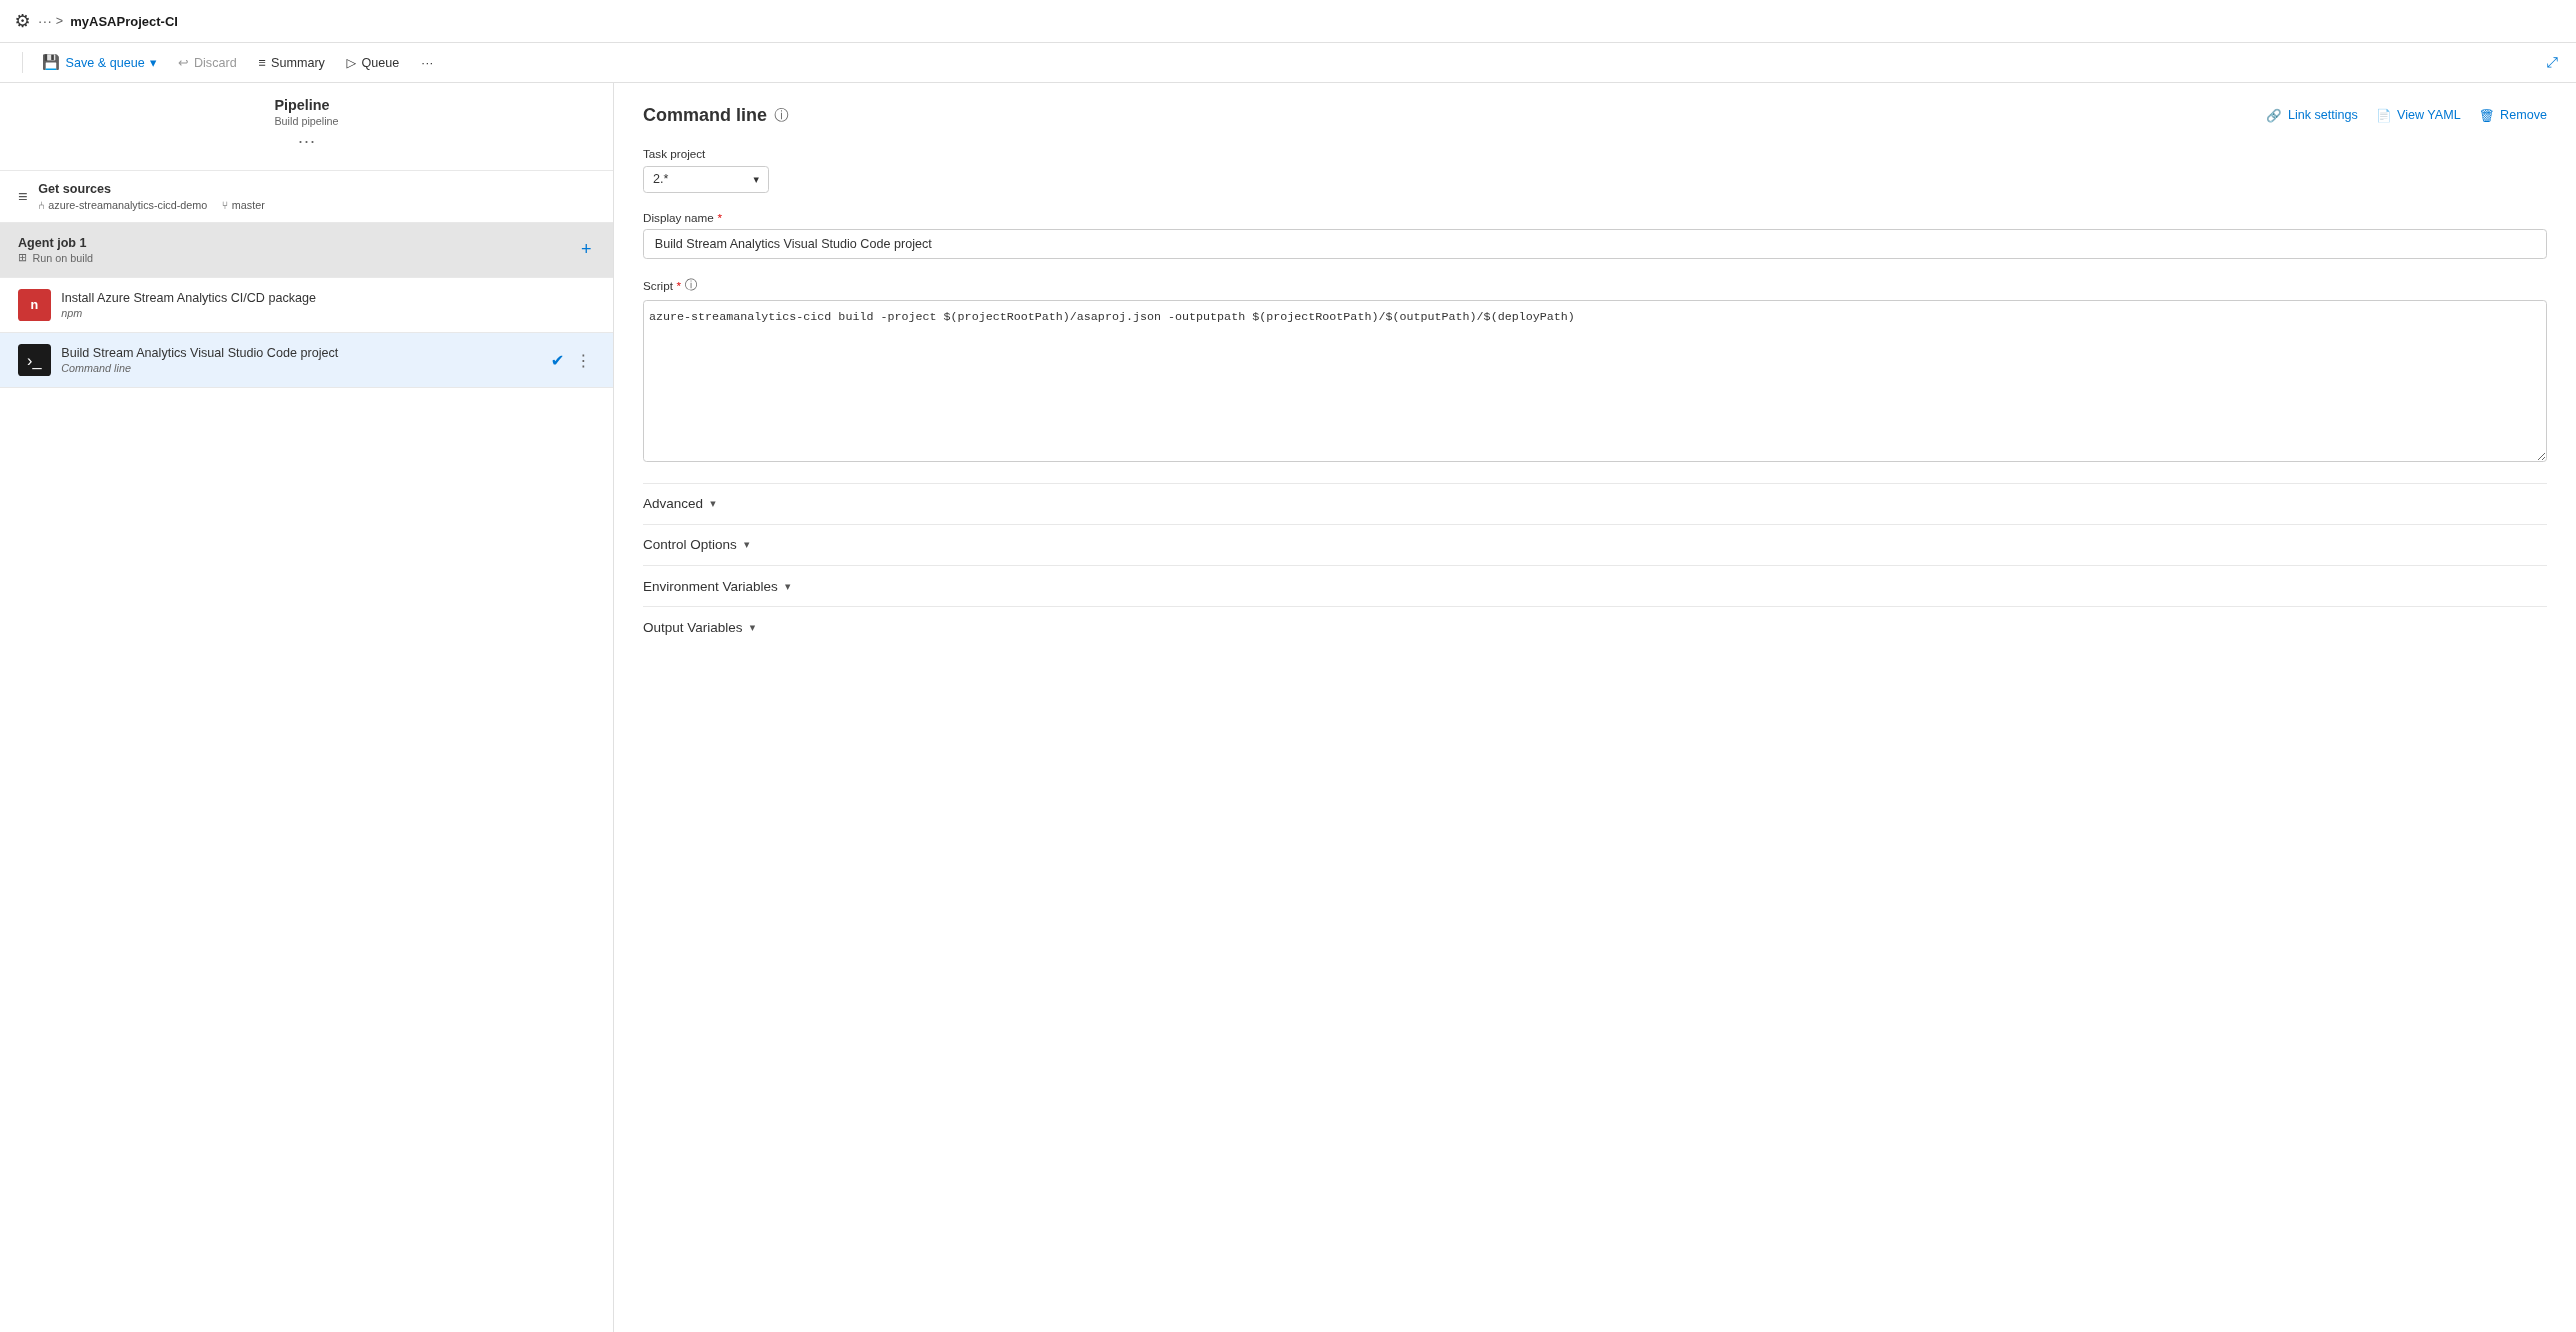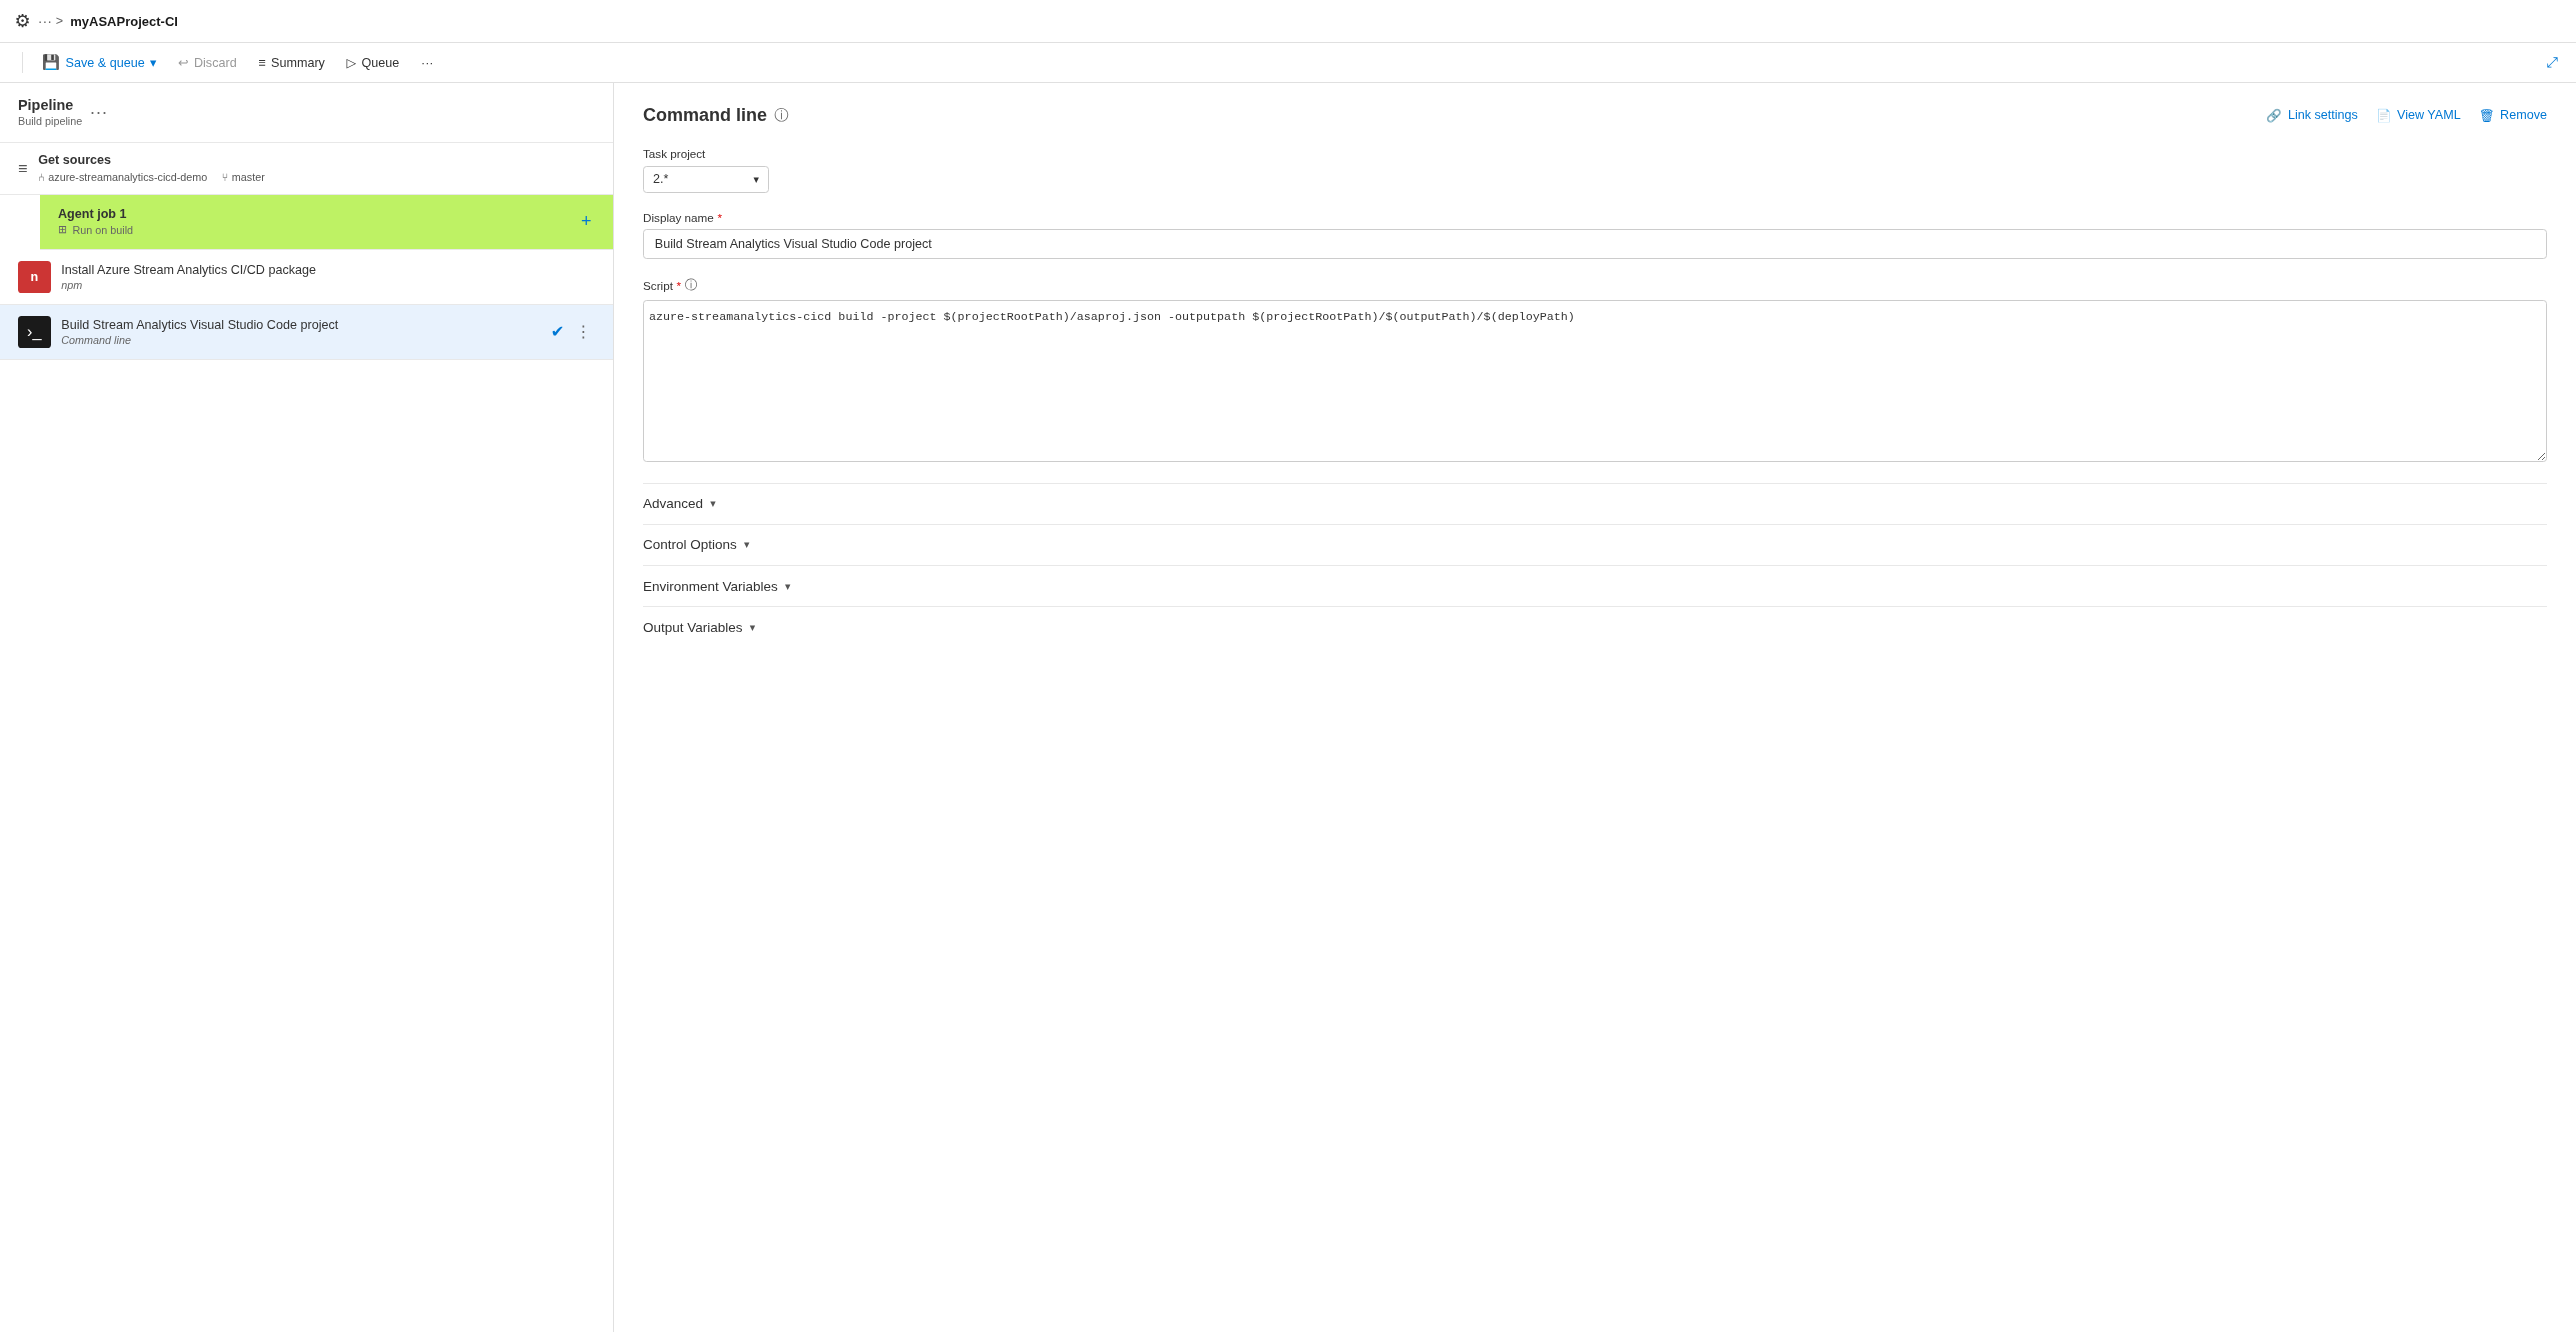--- a/index.html
+++ b/index.html
@@ -63,20 +63,21 @@
       overflow-y: auto;
       flex-shrink: 0;
     }
 
     
     .pipeline-header {
       display: flex;
       align-items: center;
       padding: 14.4px 18px;
       border-bottom: 0.9px solid #e8e8e8;
+      flex-direction: column;
     }
     .pipeline-title { font-size: 14.4px; font-weight: 600; }
     .pipeline-subtitle { font-size: 10.8px; color: #666; margin-top: 1.8px; }
     .more-btn { background: none; border: none; cursor: pointer; font-size: 18px; color: #666; padding: 3.6px 7.2px; }
 
     
     .get-sources-section {
       display: flex;
       align-items: center;
       padding: 10.8px 18px;
@@ -88,22 +89,21 @@
     .get-sources-info { flex: 1; }
     .get-sources-title { font-size: 12.6px; font-weight: 600; }
     .get-sources-meta { display: flex; gap: 14.4px; margin-top: 3.6px; }
     .meta-item { display: flex; align-items: center; gap: 3.6px; font-size: 10.8px; color: #555; }
     .meta-icon { font-size: 10.8px; }
 
     
     .agent-job-section {
       padding: 12.6px 18px;
       border-bottom: 0.9px solid #e8e8e8;
-      background: #bef264;
-      margin-left: 40px;
+      background: #e5e5e5;
     }
     .agent-job-header {
       display: flex;
       align-items: center;
       justify-content: space-between;
     }
     .agent-job-title { font-size: 12.6px; font-weight: 600; }
     .agent-job-sub { font-size: 10.8px; color: #666; margin-top: 1.8px; display: flex; align-items: center; gap: 5.4px; }
     .add-btn { background: none; border: none; cursor: pointer; font-size: 18px; color: #0078d4; padding: 3.6px; }
 

